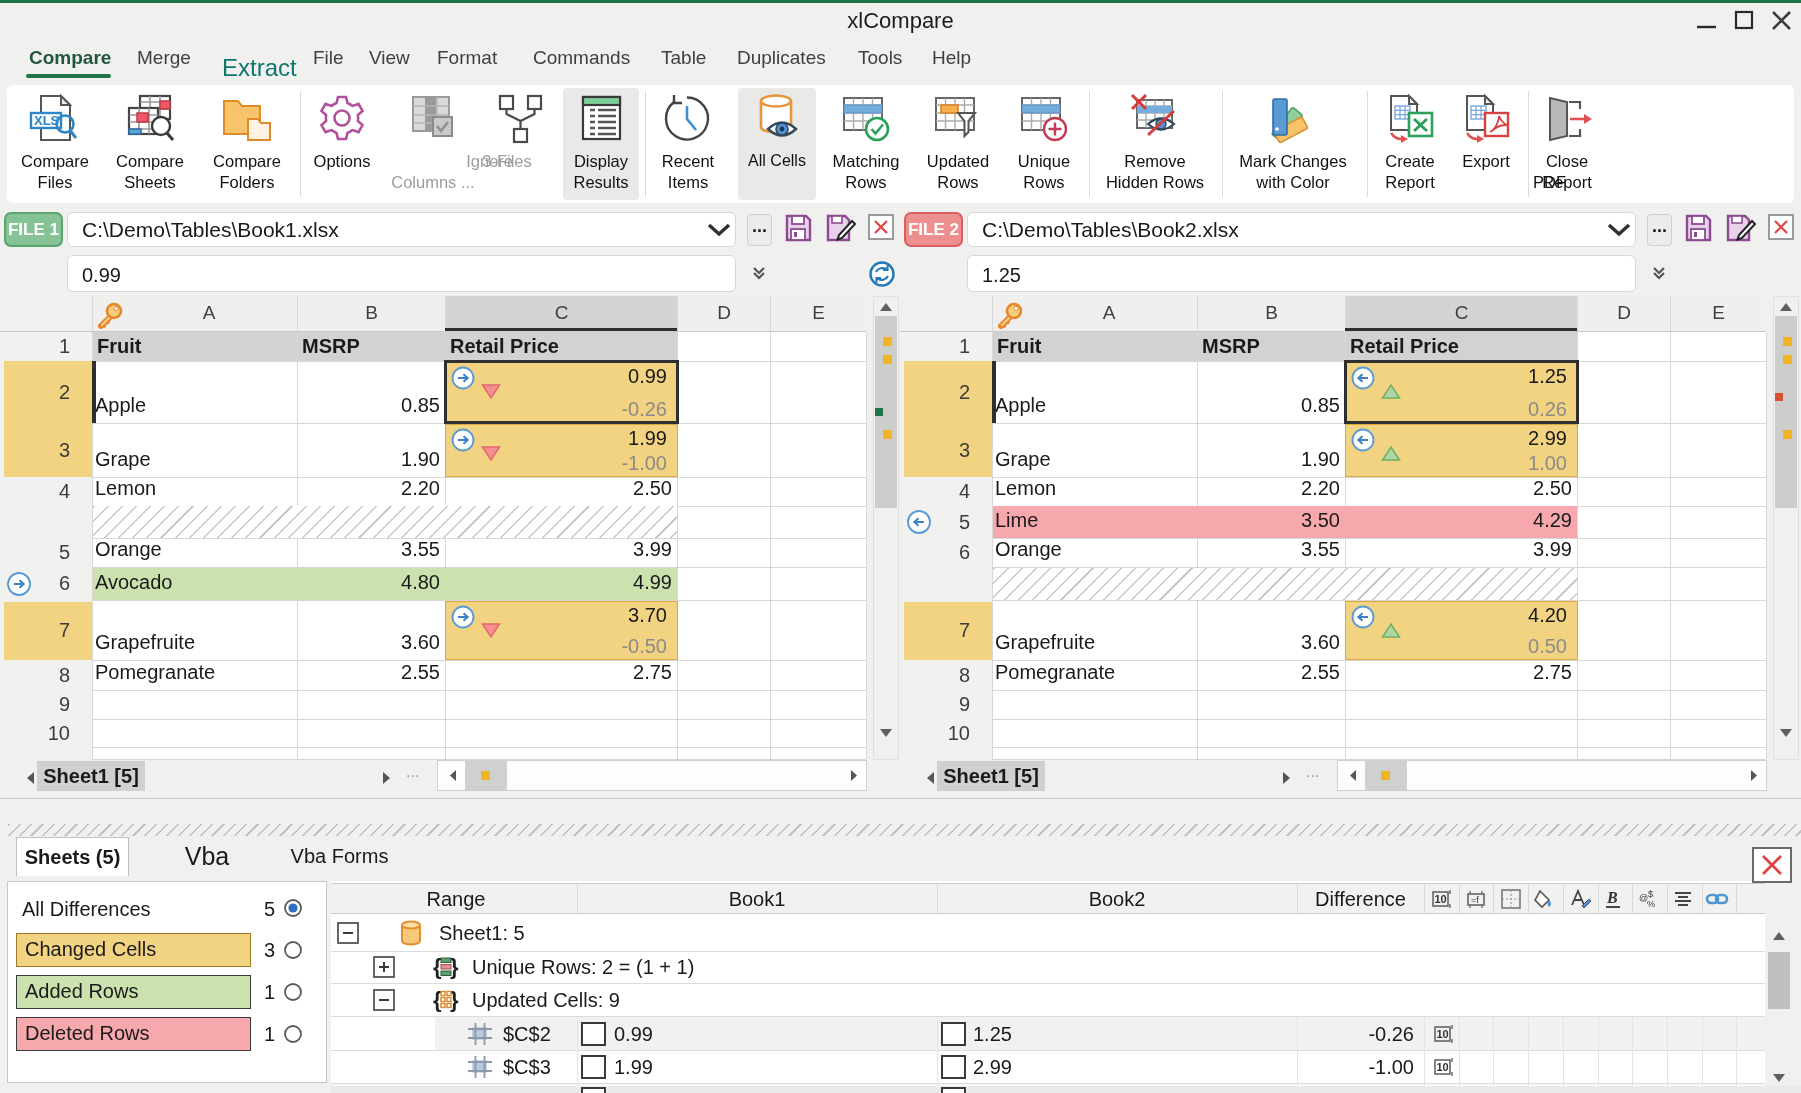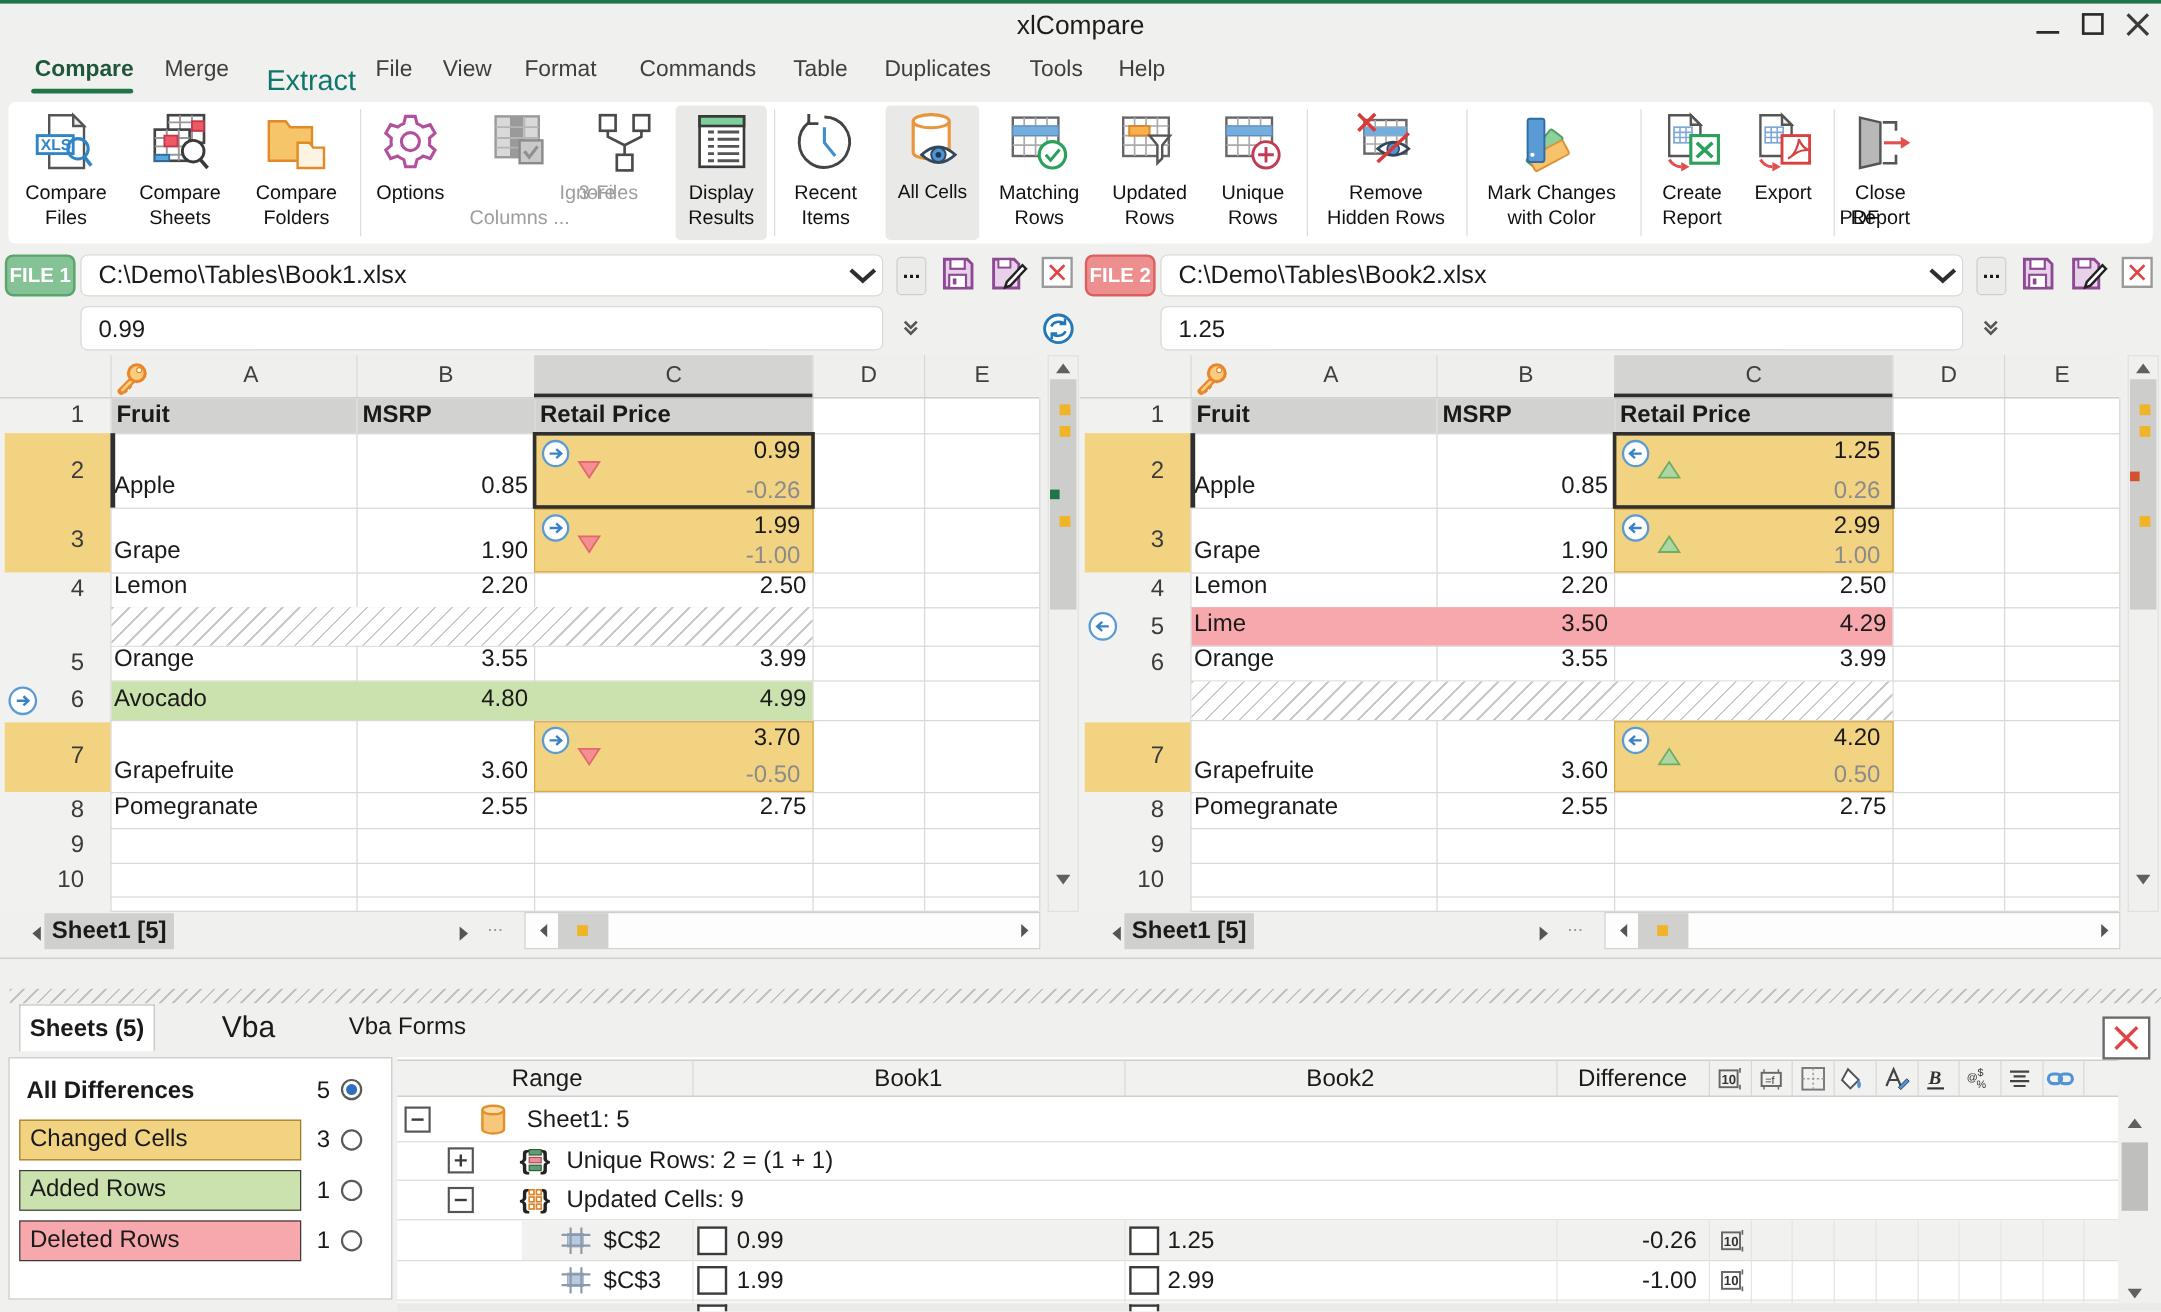--- a/index.html
+++ b/index.html
@@ -513,21 +513,21 @@
 <svg style="left:1749px;top:768px" width="10" height="15" viewBox="0 0 10 15">
     <path d="M2,2 L8,7.5 L2,13 z" fill="#555"></path>
   </svg>
 
 <div style="left:0px;top:798px;width:1801px;height:1px;background:#c8c8c6"></div>
 <div style="left:8px;top:824px;width:1793px;height:12px;background:repeating-linear-gradient(135deg,#c2c2c0 0 1.6px,#f0f0ee 1.6px 8px)"></div>
 <div style="left:16px;top:837px;width:113px;height:39px;background:#fff;border:1px solid #c0c0be;border-bottom:none;font-size:20px;font-weight:bold;text-align:center;line-height:39px">Sheets (5)</div>
 <div style="left:147px;top:837px;width:120px;height:39px;font-size:25px;text-align:center;line-height:39px;color:#1a1a1a">Vba Modules</div>
 <div style="left:282px;top:837px;width:115px;height:39px;font-size:20px;text-align:center;line-height:39px;color:#1a1a1a">Vba Forms</div>
 <div style="left:7px;top:881px;width:320px;height:202px;background:#fff;border:1px solid #c6c6c4"></div>
-<div style="left:22px;top:898px;width:200px;height:22px;font-size:20px;font-weight:bold">All Differences</div>
+<div style="left:22px;top:898px;width:200px;height:22px;font-size:20px;font-weight:normal">All Differences</div>
 <div style="left:240px;top:898px;width:35px;height:22px;font-size:20px;text-align:right">5</div>
 <svg style="left:284px;top:899px" width="18" height="18" viewBox="0 0 18 18">
     <circle cx="9" cy="9" r="8" fill="#fff" stroke="#5a5a5a" stroke-width="1.8"></circle>
     <circle cx="9" cy="9" r="4.6" fill="#2f6fbe"></circle>
   </svg>
 <div style="left:16px;top:933px;width:235px;height:34px;background:#f2d382;border:1.5px solid #9c7c28;font-size:20px;line-height:31px;padding-left:8px">Changed Cells</div>
 <div style="left:240px;top:939px;width:35px;height:22px;font-size:20px;text-align:right">3</div>
 <svg style="left:284px;top:941px" width="18" height="18" viewBox="0 0 18 18">
     <circle cx="9" cy="9" r="8" fill="#fff" stroke="#5a5a5a" stroke-width="1.8"></circle>
   </svg>

